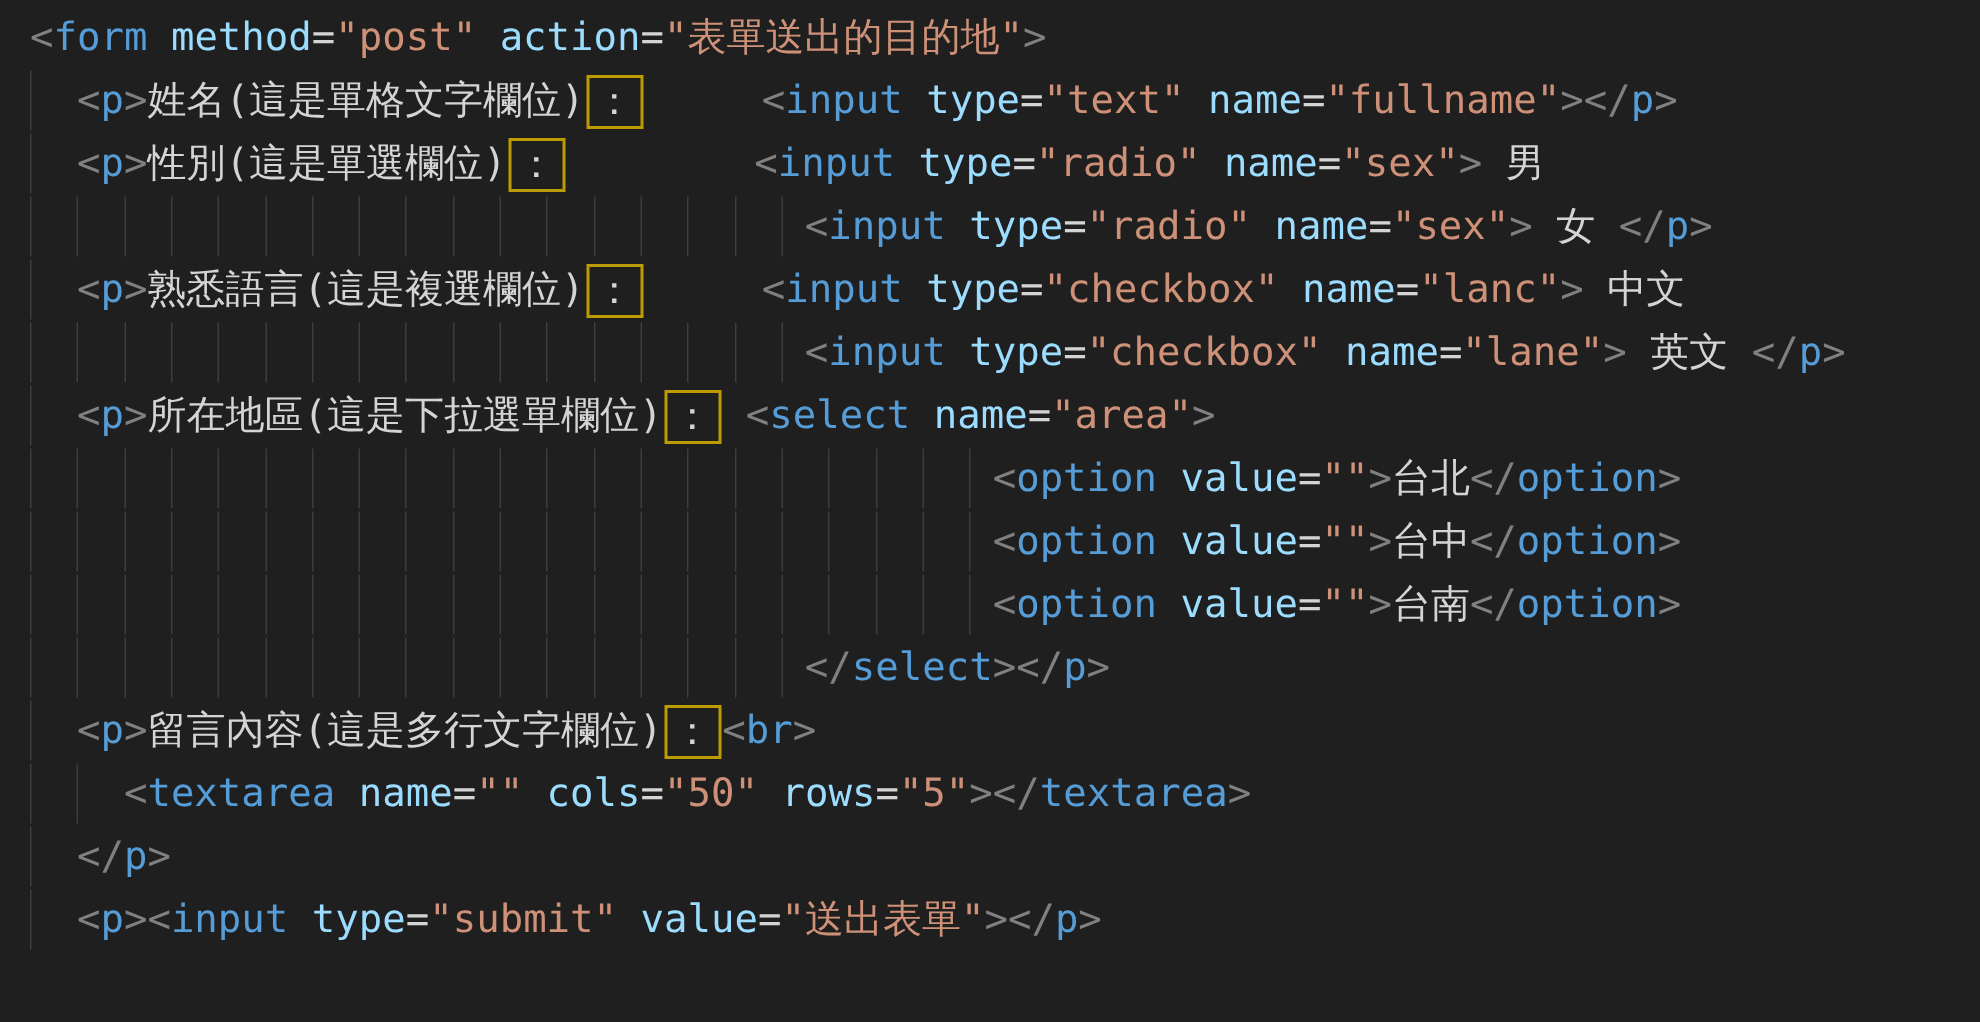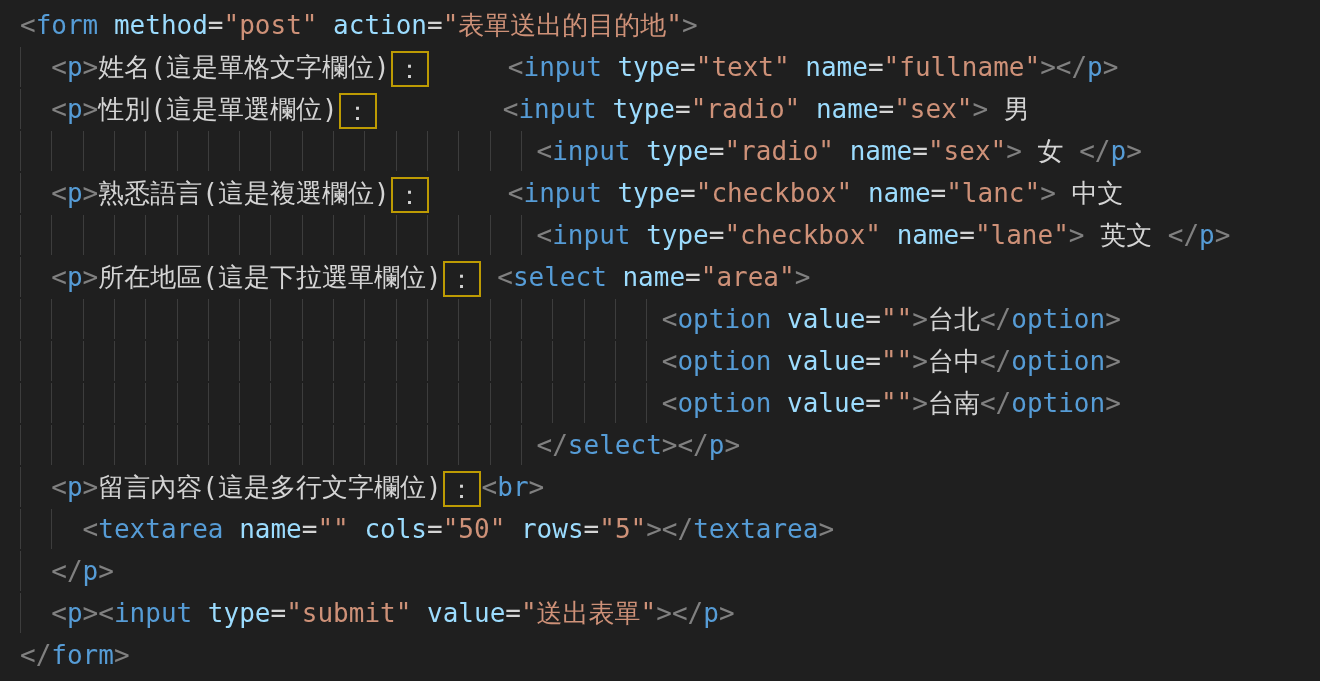--- a/index.html
+++ b/index.html
@@ -60,15 +60,14 @@
       <div class="line"><span class="guide" style="left: calc(var(--gutter) + 0ch);"></span><span class="guide" style="left: calc(var(--gutter) + 2ch);"></span><span class="guide" style="left: calc(var(--gutter) + 4ch);"></span><span class="guide" style="left: calc(var(--gutter) + 6ch);"></span><span class="guide" style="left: calc(var(--gutter) + 8ch);"></span><span class="guide" style="left: calc(var(--gutter) + 10ch);"></span><span class="guide" style="left: calc(var(--gutter) + 12ch);"></span><span class="guide" style="left: calc(var(--gutter) + 14ch);"></span><span class="guide" style="left: calc(var(--gutter) + 16ch);"></span><span class="guide" style="left: calc(var(--gutter) + 18ch);"></span><span class="guide" style="left: calc(var(--gutter) + 20ch);"></span><span class="guide" style="left: calc(var(--gutter) + 22ch);"></span><span class="guide" style="left: calc(var(--gutter) + 24ch);"></span><span class="guide" style="left: calc(var(--gutter) + 26ch);"></span><span class="guide" style="left: calc(var(--gutter) + 28ch);"></span><span class="guide" style="left: calc(var(--gutter) + 30ch);"></span><span class="guide" style="left: calc(var(--gutter) + 32ch);"></span><span class="content" style="padding-left: 33ch;"><span class="tk-p">&lt;</span><span class="tk-t">input</span><span class="tk-x"> </span><span class="tk-a">type</span><span class="tk-o">=</span><span class="tk-s">"checkbox"</span><span class="tk-x"> </span><span class="tk-a">name</span><span class="tk-o">=</span><span class="tk-s">"lane"</span><span class="tk-p">&gt;</span><span class="tk-x"> 英文 </span><span class="tk-p">&lt;/</span><span class="tk-t">p</span><span class="tk-p">&gt;</span></span></div>
       <div class="line"><span class="guide" style="left: calc(var(--gutter) + 0ch);"></span><span class="content" style="padding-left: 2ch;"><span class="tk-p">&lt;</span><span class="tk-t">p</span><span class="tk-p">&gt;</span><span class="tk-x">所在地區(這是下拉選單欄位)</span><span class="cbox">：</span><span class="tk-x"> </span><span class="tk-p">&lt;</span><span class="tk-t">select</span><span class="tk-x"> </span><span class="tk-a">name</span><span class="tk-o">=</span><span class="tk-s">"area"</span><span class="tk-p">&gt;</span></span></div>
       <div class="line"><span class="guide" style="left: calc(var(--gutter) + 0ch);"></span><span class="guide" style="left: calc(var(--gutter) + 2ch);"></span><span class="guide" style="left: calc(var(--gutter) + 4ch);"></span><span class="guide" style="left: calc(var(--gutter) + 6ch);"></span><span class="guide" style="left: calc(var(--gutter) + 8ch);"></span><span class="guide" style="left: calc(var(--gutter) + 10ch);"></span><span class="guide" style="left: calc(var(--gutter) + 12ch);"></span><span class="guide" style="left: calc(var(--gutter) + 14ch);"></span><span class="guide" style="left: calc(var(--gutter) + 16ch);"></span><span class="guide" style="left: calc(var(--gutter) + 18ch);"></span><span class="guide" style="left: calc(var(--gutter) + 20ch);"></span><span class="guide" style="left: calc(var(--gutter) + 22ch);"></span><span class="guide" style="left: calc(var(--gutter) + 24ch);"></span><span class="guide" style="left: calc(var(--gutter) + 26ch);"></span><span class="guide" style="left: calc(var(--gutter) + 28ch);"></span><span class="guide" style="left: calc(var(--gutter) + 30ch);"></span><span class="guide" style="left: calc(var(--gutter) + 32ch);"></span><span class="guide" style="left: calc(var(--gutter) + 34ch);"></span><span class="guide" style="left: calc(var(--gutter) + 36ch);"></span><span class="guide" style="left: calc(var(--gutter) + 38ch);"></span><span class="guide" style="left: calc(var(--gutter) + 40ch);"></span><span class="content" style="padding-left: 41ch;"><span class="tk-p">&lt;</span><span class="tk-t">option</span><span class="tk-x"> </span><span class="tk-a">value</span><span class="tk-o">=</span><span class="tk-s">""</span><span class="tk-p">&gt;</span><span class="tk-x">台北</span><span class="tk-p">&lt;/</span><span class="tk-t">option</span><span class="tk-p">&gt;</span></span></div>
       <div class="line"><span class="guide" style="left: calc(var(--gutter) + 0ch);"></span><span class="guide" style="left: calc(var(--gutter) + 2ch);"></span><span class="guide" style="left: calc(var(--gutter) + 4ch);"></span><span class="guide" style="left: calc(var(--gutter) + 6ch);"></span><span class="guide" style="left: calc(var(--gutter) + 8ch);"></span><span class="guide" style="left: calc(var(--gutter) + 10ch);"></span><span class="guide" style="left: calc(var(--gutter) + 12ch);"></span><span class="guide" style="left: calc(var(--gutter) + 14ch);"></span><span class="guide" style="left: calc(var(--gutter) + 16ch);"></span><span class="guide" style="left: calc(var(--gutter) + 18ch);"></span><span class="guide" style="left: calc(var(--gutter) + 20ch);"></span><span class="guide" style="left: calc(var(--gutter) + 22ch);"></span><span class="guide" style="left: calc(var(--gutter) + 24ch);"></span><span class="guide" style="left: calc(var(--gutter) + 26ch);"></span><span class="guide" style="left: calc(var(--gutter) + 28ch);"></span><span class="guide" style="left: calc(var(--gutter) + 30ch);"></span><span class="guide" style="left: calc(var(--gutter) + 32ch);"></span><span class="guide" style="left: calc(var(--gutter) + 34ch);"></span><span class="guide" style="left: calc(var(--gutter) + 36ch);"></span><span class="guide" style="left: calc(var(--gutter) + 38ch);"></span><span class="guide" style="left: calc(var(--gutter) + 40ch);"></span><span class="content" style="padding-left: 41ch;"><span class="tk-p">&lt;</span><span class="tk-t">option</span><span class="tk-x"> </span><span class="tk-a">value</span><span class="tk-o">=</span><span class="tk-s">""</span><span class="tk-p">&gt;</span><span class="tk-x">台中</span><span class="tk-p">&lt;/</span><span class="tk-t">option</span><span class="tk-p">&gt;</span></span></div>
       <div class="line"><span class="guide" style="left: calc(var(--gutter) + 0ch);"></span><span class="guide" style="left: calc(var(--gutter) + 2ch);"></span><span class="guide" style="left: calc(var(--gutter) + 4ch);"></span><span class="guide" style="left: calc(var(--gutter) + 6ch);"></span><span class="guide" style="left: calc(var(--gutter) + 8ch);"></span><span class="guide" style="left: calc(var(--gutter) + 10ch);"></span><span class="guide" style="left: calc(var(--gutter) + 12ch);"></span><span class="guide" style="left: calc(var(--gutter) + 14ch);"></span><span class="guide" style="left: calc(var(--gutter) + 16ch);"></span><span class="guide" style="left: calc(var(--gutter) + 18ch);"></span><span class="guide" style="left: calc(var(--gutter) + 20ch);"></span><span class="guide" style="left: calc(var(--gutter) + 22ch);"></span><span class="guide" style="left: calc(var(--gutter) + 24ch);"></span><span class="guide" style="left: calc(var(--gutter) + 26ch);"></span><span class="guide" style="left: calc(var(--gutter) + 28ch);"></span><span class="guide" style="left: calc(var(--gutter) + 30ch);"></span><span class="guide" style="left: calc(var(--gutter) + 32ch);"></span><span class="guide" style="left: calc(var(--gutter) + 34ch);"></span><span class="guide" style="left: calc(var(--gutter) + 36ch);"></span><span class="guide" style="left: calc(var(--gutter) + 38ch);"></span><span class="guide" style="left: calc(var(--gutter) + 40ch);"></span><span class="content" style="padding-left: 41ch;"><span class="tk-p">&lt;</span><span class="tk-t">option</span><span class="tk-x"> </span><span class="tk-a">value</span><span class="tk-o">=</span><span class="tk-s">""</span><span class="tk-p">&gt;</span><span class="tk-x">台南</span><span class="tk-p">&lt;/</span><span class="tk-t">option</span><span class="tk-p">&gt;</span></span></div>
       <div class="line"><span class="guide" style="left: calc(var(--gutter) + 0ch);"></span><span class="guide" style="left: calc(var(--gutter) + 2ch);"></span><span class="guide" style="left: calc(var(--gutter) + 4ch);"></span><span class="guide" style="left: calc(var(--gutter) + 6ch);"></span><span class="guide" style="left: calc(var(--gutter) + 8ch);"></span><span class="guide" style="left: calc(var(--gutter) + 10ch);"></span><span class="guide" style="left: calc(var(--gutter) + 12ch);"></span><span class="guide" style="left: calc(var(--gutter) + 14ch);"></span><span class="guide" style="left: calc(var(--gutter) + 16ch);"></span><span class="guide" style="left: calc(var(--gutter) + 18ch);"></span><span class="guide" style="left: calc(var(--gutter) + 20ch);"></span><span class="guide" style="left: calc(var(--gutter) + 22ch);"></span><span class="guide" style="left: calc(var(--gutter) + 24ch);"></span><span class="guide" style="left: calc(var(--gutter) + 26ch);"></span><span class="guide" style="left: calc(var(--gutter) + 28ch);"></span><span class="guide" style="left: calc(var(--gutter) + 30ch);"></span><span class="guide" style="left: calc(var(--gutter) + 32ch);"></span><span class="content" style="padding-left: 33ch;"><span class="tk-p">&lt;/</span><span class="tk-t">select</span><span class="tk-p">&gt;&lt;/</span><span class="tk-t">p</span><span class="tk-p">&gt;</span></span></div>
       <div class="line"><span class="guide" style="left: calc(var(--gutter) + 0ch);"></span><span class="content" style="padding-left: 2ch;"><span class="tk-p">&lt;</span><span class="tk-t">p</span><span class="tk-p">&gt;</span><span class="tk-x">留言內容(這是多行文字欄位)</span><span class="cbox">：</span><span class="tk-p">&lt;</span><span class="tk-t">br</span><span class="tk-p">&gt;</span></span></div>
       <div class="line"><span class="guide" style="left: calc(var(--gutter) + 0ch);"></span><span class="guide" style="left: calc(var(--gutter) + 2ch);"></span><span class="content" style="padding-left: 4ch;"><span class="tk-p">&lt;</span><span class="tk-t">textarea</span><span class="tk-x"> </span><span class="tk-a">name</span><span class="tk-o">=</span><span class="tk-s">""</span><span class="tk-x"> </span><span class="tk-a">cols</span><span class="tk-o">=</span><span class="tk-s">"50"</span><span class="tk-x"> </span><span class="tk-a">rows</span><span class="tk-o">=</span><span class="tk-s">"5"</span><span class="tk-p">&gt;&lt;/</span><span class="tk-t">textarea</span><span class="tk-p">&gt;</span></span></div>
       <div class="line"><span class="guide" style="left: calc(var(--gutter) + 0ch);"></span><span class="content" style="padding-left: 2ch;"><span class="tk-p">&lt;/</span><span class="tk-t">p</span><span class="tk-p">&gt;</span></span></div>
       <div class="line"><span class="guide" style="left: calc(var(--gutter) + 0ch);"></span><span class="content" style="padding-left: 2ch;"><span class="tk-p">&lt;</span><span class="tk-t">p</span><span class="tk-p">&gt;&lt;</span><span class="tk-t">input</span><span class="tk-x"> </span><span class="tk-a">type</span><span class="tk-o">=</span><span class="tk-s">"submit"</span><span class="tk-x"> </span><span class="tk-a">value</span><span class="tk-o">=</span><span class="tk-s">"送出表單"</span><span class="tk-p">&gt;&lt;/</span><span class="tk-t">p</span><span class="tk-p">&gt;</span></span></div>
-      <div class="line"><span class="content" style="padding-left: 0ch;"><span class="tk-p">&lt;/</span><span class="tk-t">form</span><span class="tk-p">&gt;</span></span></div>
     </div>
 </div>
 
 </body></html>

